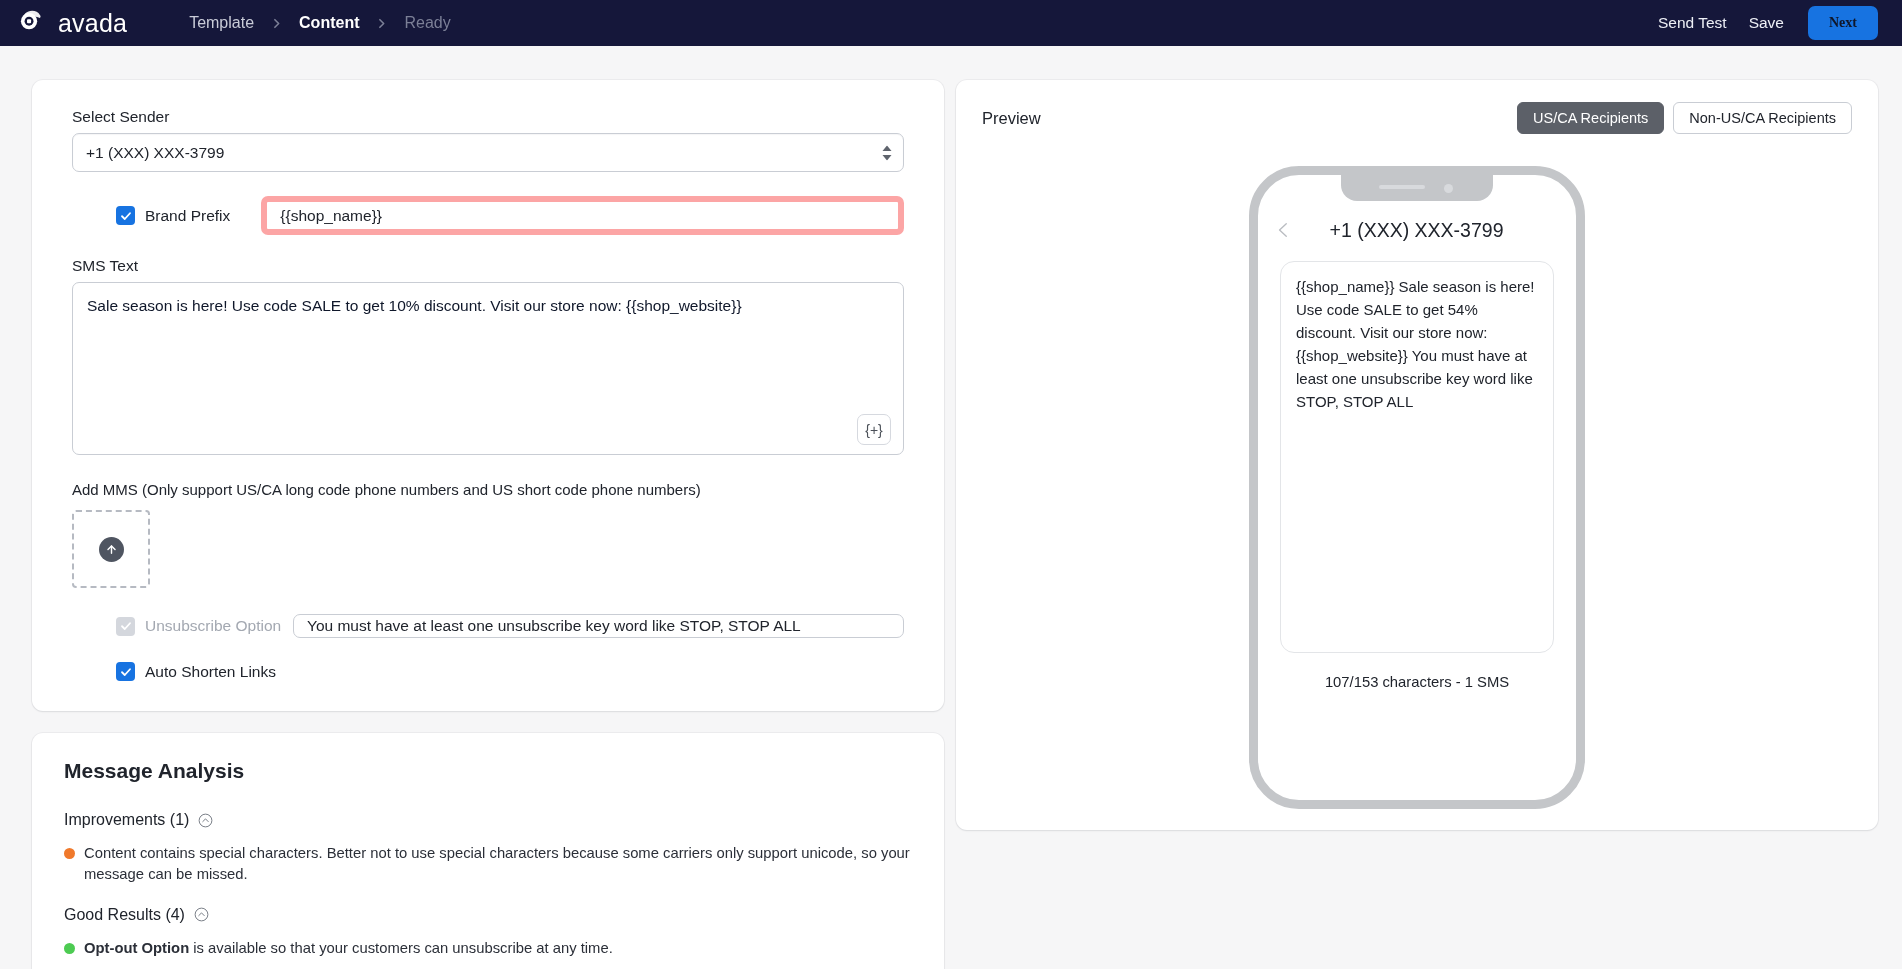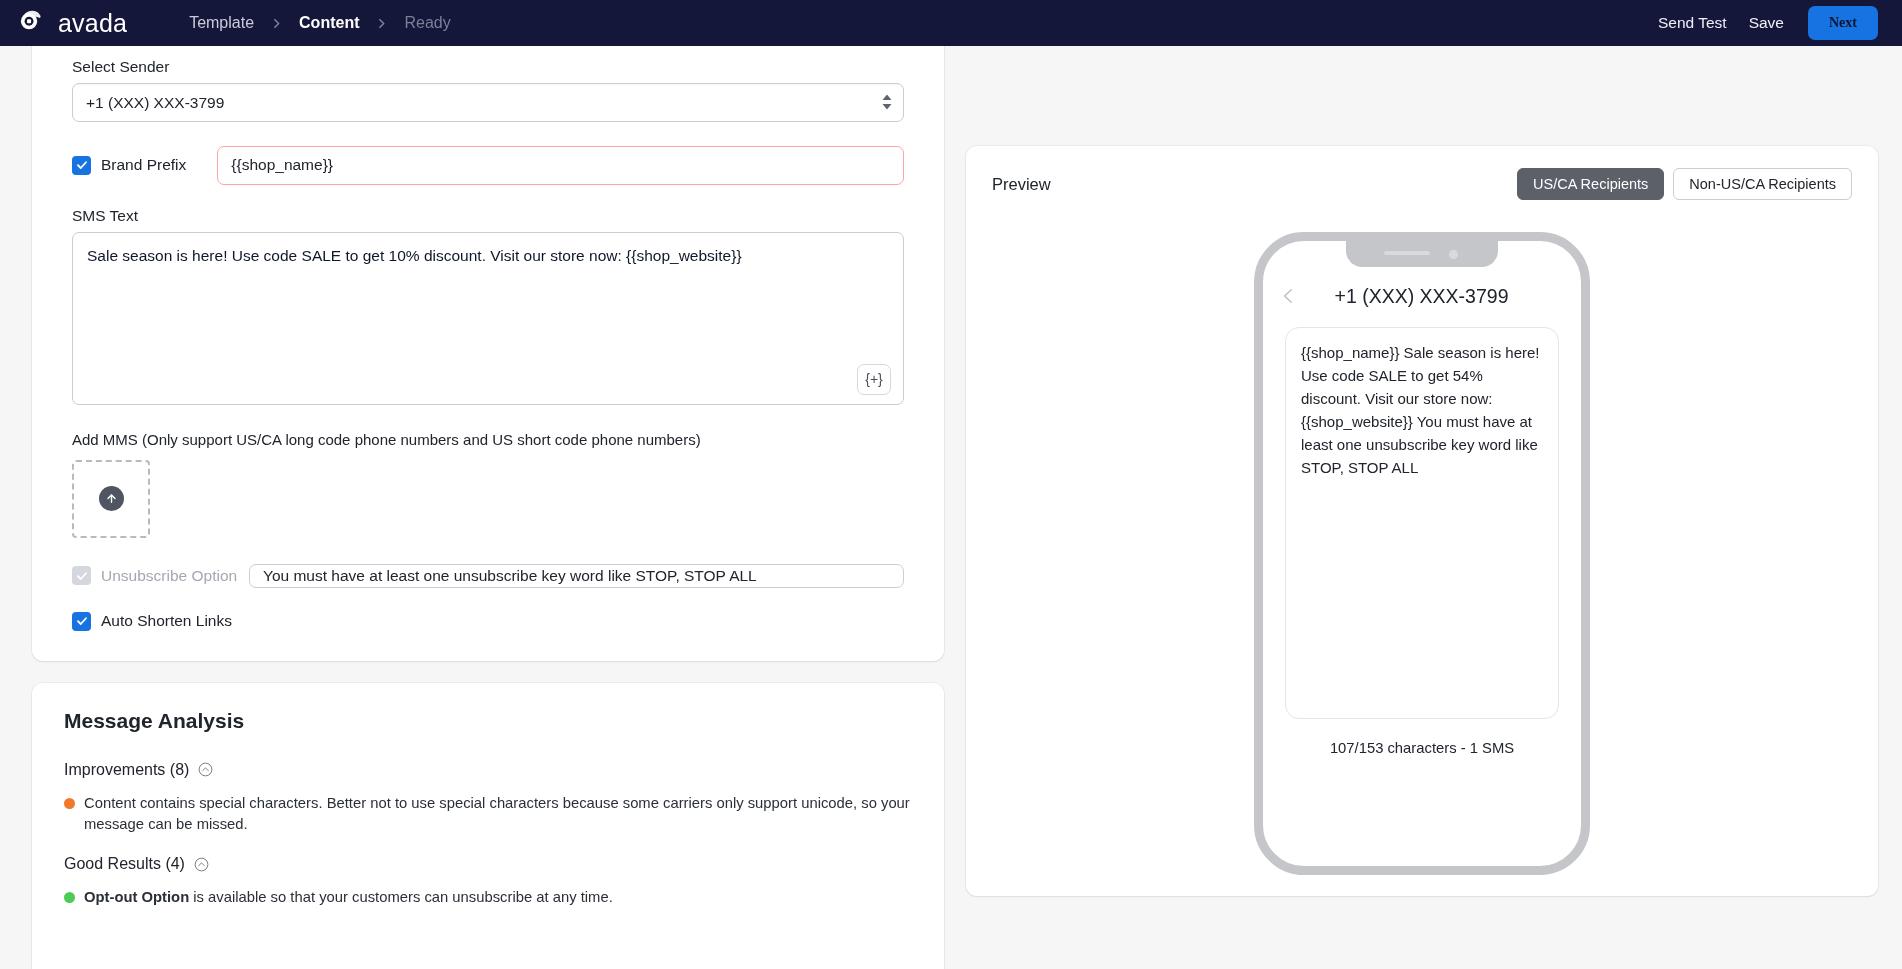--- a/index.html
+++ b/index.html
@@ -54,22 +54,22 @@
     font-weight: 700;
     padding: 9px 21px;
     cursor: pointer;
     font-family: Liberation Serif, serif;
     margin-left: 2px;
   }
 
   
   .page {
     display: flex;
-    align-items: center;
-    gap: 22px;
+    align-items: flex-start;
+    gap: 12px;
     padding: 34px 24px 0 32px;
     height: calc(969px - 53px);
   }
   .col-left { width: 912px; flex: 0 0 912px; }
   .col-right { flex: 1; }
 
   .card {
     background: #ffffff;
     border-radius: 11px;
     box-shadow: 0 1px 2px rgba(16,24,40,.08), 0 0 0 1px rgba(16,24,40,.045);
@@ -102,20 +102,21 @@
   .select-caret {
     position: absolute; right: 12px; top: 50%;
     transform: translateY(-50%);
     pointer-events: none;
     display: flex; flex-direction: column; gap: 3px;
   }
 
   .row-inline {
     display: flex; align-items: center;
     margin-top: 24px;
+    margin-left: 44px;
   }
   .chk-label {
     font-size: 15.5px; color: #20242c;
     margin-left: 10px;
   }
 
   .checkbox {
     width: 19px; height: 19px;
     border-radius: 4px;
     background: #1773e1;
@@ -123,21 +124,21 @@
     align-items: center; justify-content: center;
     flex: 0 0 19px;
     cursor: pointer;
   }
   .checkbox.disabled { background: #d4d7dd; }
 
   .brand-input {
     margin-left: 31px;
     flex: 1;
     height: 39px;
-    border: 1px solid #fca5a5;
+    border: 6px solid #fca5a5;
     border-radius: 7px;
     padding: 0 13px;
     font-size: 15.5px;
     color: #20242c;
     font-family: inherit;
     background: #fff;
   }
 
   .sms-label { margin-top: 22px; }
 
@@ -436,21 +437,21 @@
             </svg>
         </span>
         <span class="chk-label">Auto Shorten Links</span>
       </div>
     </div>
 
     <div class="card analysis-card">
       <div class="analysis-title">Message Analysis</div>
 
       <div class="sec-head">
-        <span>Improvements (8)</span>
+        <span>Improvements (1)</span>
         <span class="collapse-ico">
           <svg width="15" height="15" viewBox="0 0 24 24" fill="none" stroke="#7a7f88" stroke-width="1.6">
               <circle cx="12" cy="12" r="10.2"></circle>
               <polyline points="7.6 13.8 12 9.4 16.4 13.8" stroke-linecap="round" stroke-linejoin="round"></polyline>
             </svg>
         </span>
       </div>
 
       <div class="a-item">
         <span class="dot warn"></span>

